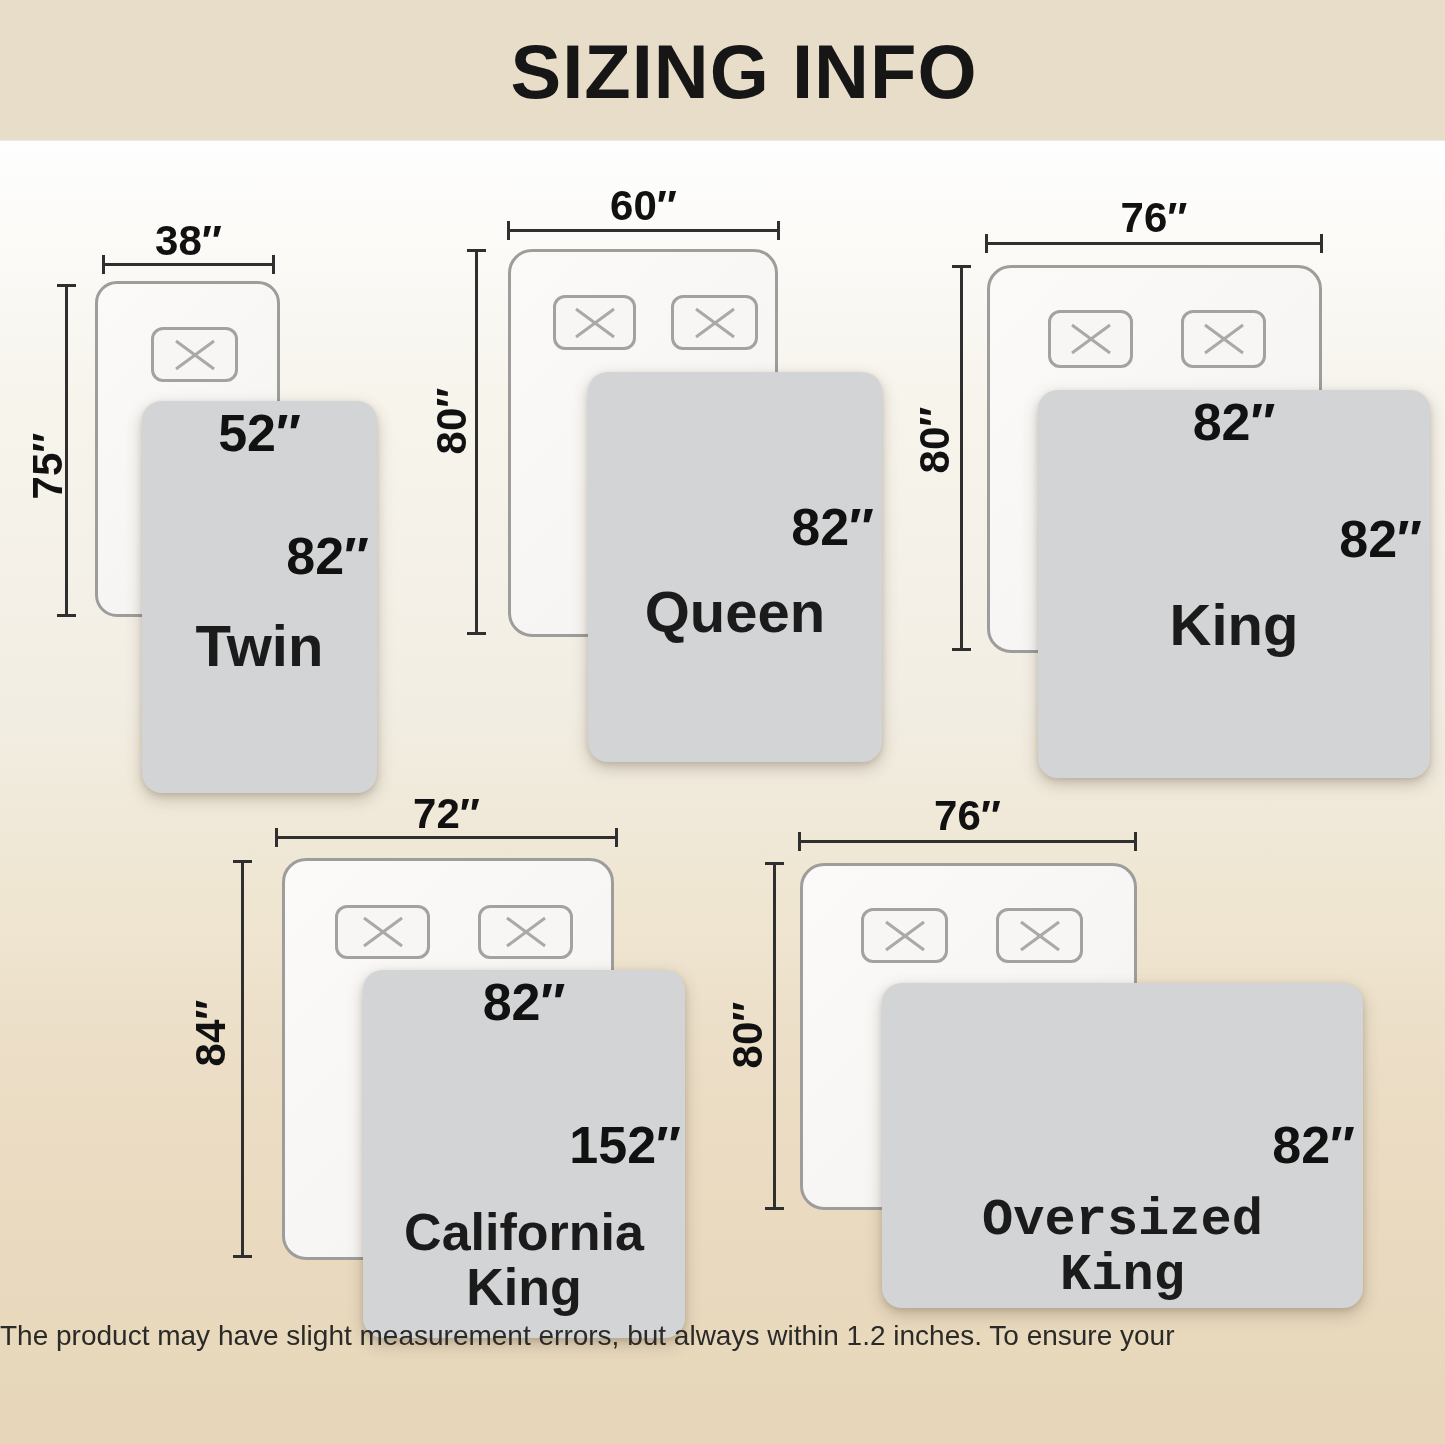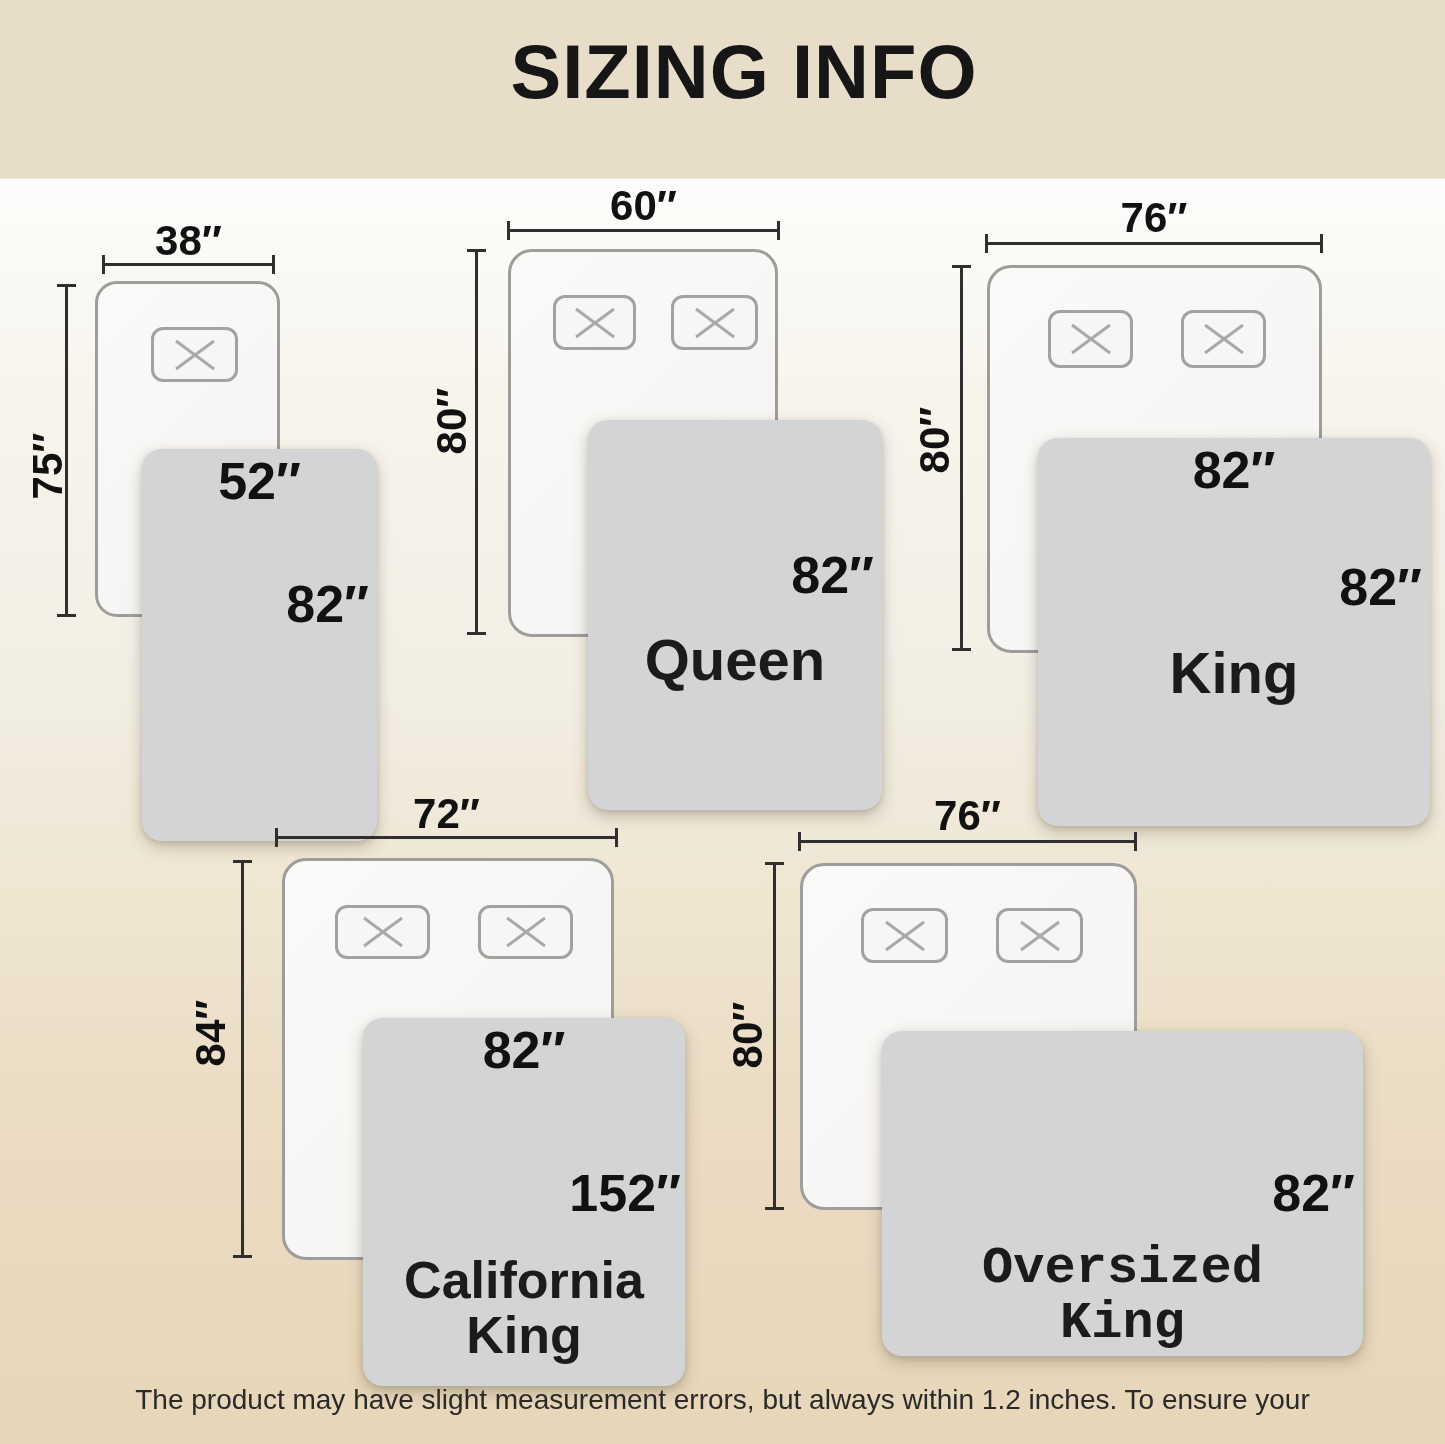--- a/index.html
+++ b/index.html
@@ -15,21 +15,21 @@
       #f7f4ec 28%,
       #f2eee4 48%,
       #efe6d2 62%,
       #ebdcc4 76%,
       #e8d8bc 93%,
       var(--page-bottom,#e7d6b9) 100%);
   }
 
   
   .banner{
-    position:absolute;left:0;top:0;right:0;height:178px;
+    position:absolute;left:0;top:0;right:0;height:140px;
     background:var(--banner-bg,#e8ddc8);
     box-shadow:0 1px 0 rgba(0,0,0,.08);
     padding-left:43px;
   }
   .banner h1{
     margin:0;height:140px;line-height:144px;
     text-align:center;
     font-size:76px;font-weight:700;letter-spacing:1px;
     color:#161616;
   }
@@ -50,21 +50,20 @@
     border-radius:12px;
     box-sizing:border-box;
     display:flex;align-items:center;justify-content:center;
   }
   .x-icon{display:block;}
   .blanket{
     position:absolute;
     background:var(--blanket-fill,#d3d4d5);
     border-radius:20px;
     box-shadow:0 6px 16px rgba(90,75,55,.30), 0 2px 5px rgba(90,75,55,.15);
-    margin-top:48px;
   }
 
   .num{
     position:absolute;
     font-weight:700;color:var(--label-text,#111);
     font-size:42px;line-height:44px;height:44px;
     text-align:center;white-space:nowrap;
   }
   .vlabel{width:140px;transform:rotate(-90deg);}
 
@@ -146,22 +145,22 @@
   #d-ovk .bed{left:65px;top:63px;width:337px;height:347px;}
   #d-ovk .pillow-1{left:58px;top:42px;width:87px;height:55px;}
   #d-ovk .pillow-2{left:193px;top:42px;width:87px;height:55px;}
   #d-ovk .blanket{left:147px;top:183px;width:481px;height:325px;}
   #d-ovk .blanket .bw{top:8px;}
   #d-ovk .blanket .bh{top:135px;}
   #d-ovk .size-name{top:210px;font-family:Liberation Mono, monospace;}
 
   
   .footer{
-    position:absolute;left:0;right:0;top:1381px;
-    text-align:center;
+    position:absolute;left:0;right:0;top:1317px;
+    text-align:left;
     font-size:28px;line-height:38px;font-weight:400;
     color:#2a2a28;
   }
 </style>
 </head>
 <body>
 
 <div class="canvas">
 
   <header class="banner">
@@ -186,20 +185,24 @@
         <svg class="x-icon" width="48" height="36" viewBox="0 0 48 36">
             <line x1="5" y1="4" x2="43" y2="32" stroke="#a9a9a7" stroke-width="3"></line>
             <line x1="43" y1="4" x2="5" y2="32" stroke="#a9a9a7" stroke-width="3"></line>
           </svg>
       </div>
 
     </div>
     <div class="blanket">
       <div class="num bw">52″</div>
       <div class="num bh">82″</div>
+      <div class="size-name">
+        <div>Twin</div>
+        <div></div>
+      </div>
     </div>
   </section>
 
   <section class="diagram" id="d-queen">
     <div class="hdim">
         <i class="tick l"></i>
         <i class="hline"></i>
         <i class="tick r"></i>
       </div>
     <div class="num hlabel">60″</div>

